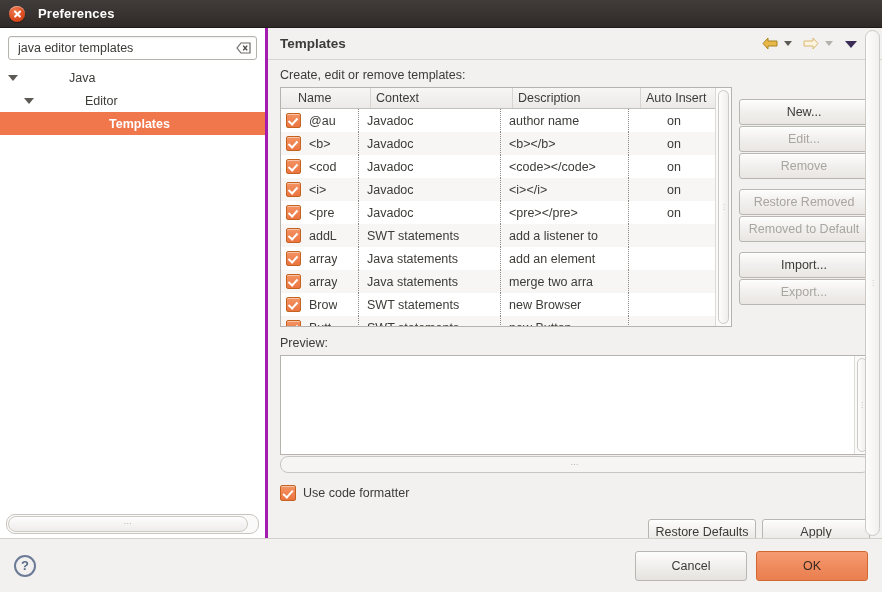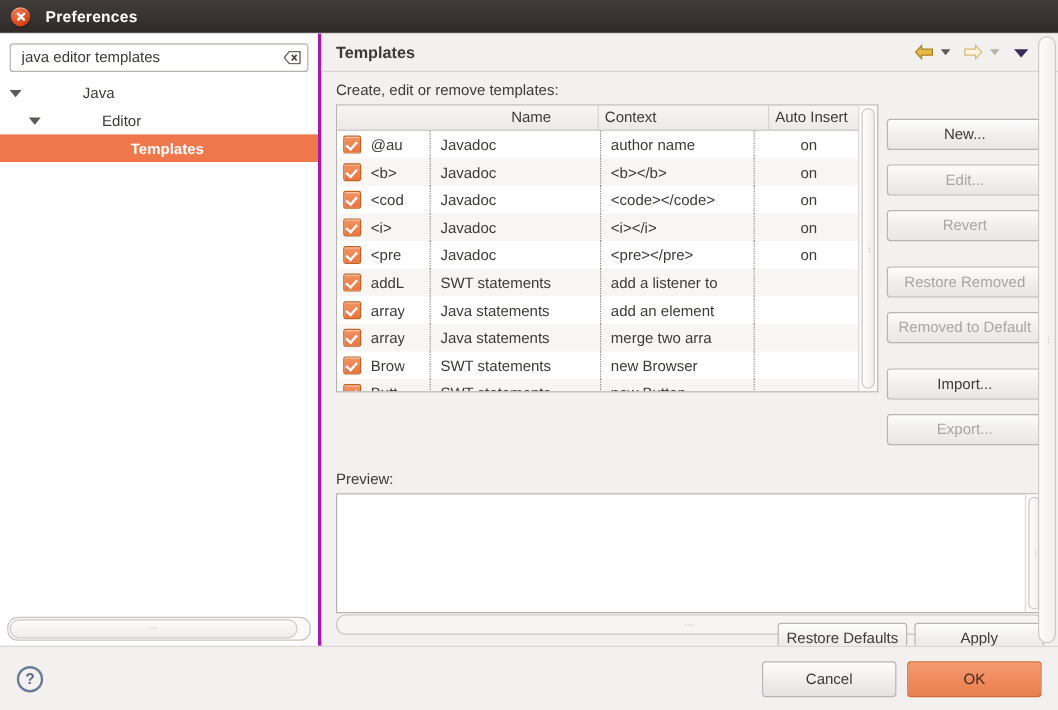--- a/index.html
+++ b/index.html
@@ -225,21 +225,21 @@
     position: absolute; left: 2px; right: 2px; top: 2px; height: 232px;
     background: linear-gradient(to right,#fdfdfd,#f0eeec);
     border: 1px solid #cdc9c4; border-radius: 6px;
     display: flex; align-items: center; justify-content: center;
   }
   .vgrip { font-size: 7px; color: #bbb6b0; line-height: 1; transform: rotate(90deg); letter-spacing:1px;}
 
   
   .side-btns { display: flex; flex-direction: column; width: 130px; flex: 0 0 130px; padding-top: 12px; }
   .btn {
-    height: 26px; margin-bottom: 12px;
+    height: 26px; margin-bottom: 1px;
     background: linear-gradient(to bottom,#fdfdfd 0%,#f2f0ee 48%,#e9e6e3 100%);
     border: 1px solid #b9b5b0; border-radius: 3px;
     font-family: "Liberation Sans", sans-serif;
     font-size: 12.5px; color: #3c3b37;
     display: flex; align-items: center; justify-content: center;
     cursor: pointer; box-sizing: border-box;
     box-shadow: 0 1px 0 rgba(255,255,255,.7) inset;
     white-space: nowrap;
   }
   .btn.disabled { color: #a9a5a0; cursor: default; }
@@ -400,20 +400,21 @@
       <div class="page-inner">
 
         <div class="section-label">Create, edit or remove templates:</div>
 
         <div class="table-area">
 
           <div class="table-wrap">
             <div class="thead">
               <div class="th c0">Name</div>
               <div class="th c1">Context</div>
+              <div class="th c2">Description</div>
               <div class="th c3">Auto Insert</div>
             </div>
             <div class="tbody" id="tbody">
                 <div class="tr">
                   <div class="td c0">
                     <span class="cb"></span>
                     <span class="name-txt">@au</span>
                   </div>
                   <div class="td c1">Javadoc</div>
                   <div class="td c2">author name</div>
@@ -504,21 +505,21 @@
             <div class="vsb">
               <div class="vsb-thumb">
                 <span class="vgrip">⋯</span>
               </div>
             </div>
           </div>
 
           <div class="side-btns" id="side-btns">
               <div class="btn">New...</div>
               <div class="btn disabled">Edit...</div>
-              <div class="btn disabled">Revert</div>
+              <div class="btn disabled">Remove</div>
               <div class="gap"></div>
               <div class="btn disabled">Restore Removed</div>
               <div class="btn disabled">Removed to Default</div>
               <div class="gap"></div>
               <div class="btn">Import...</div>
               <div class="btn disabled">Export...</div>
             </div>
         </div>
 
         <div class="preview-label">Preview:</div>

